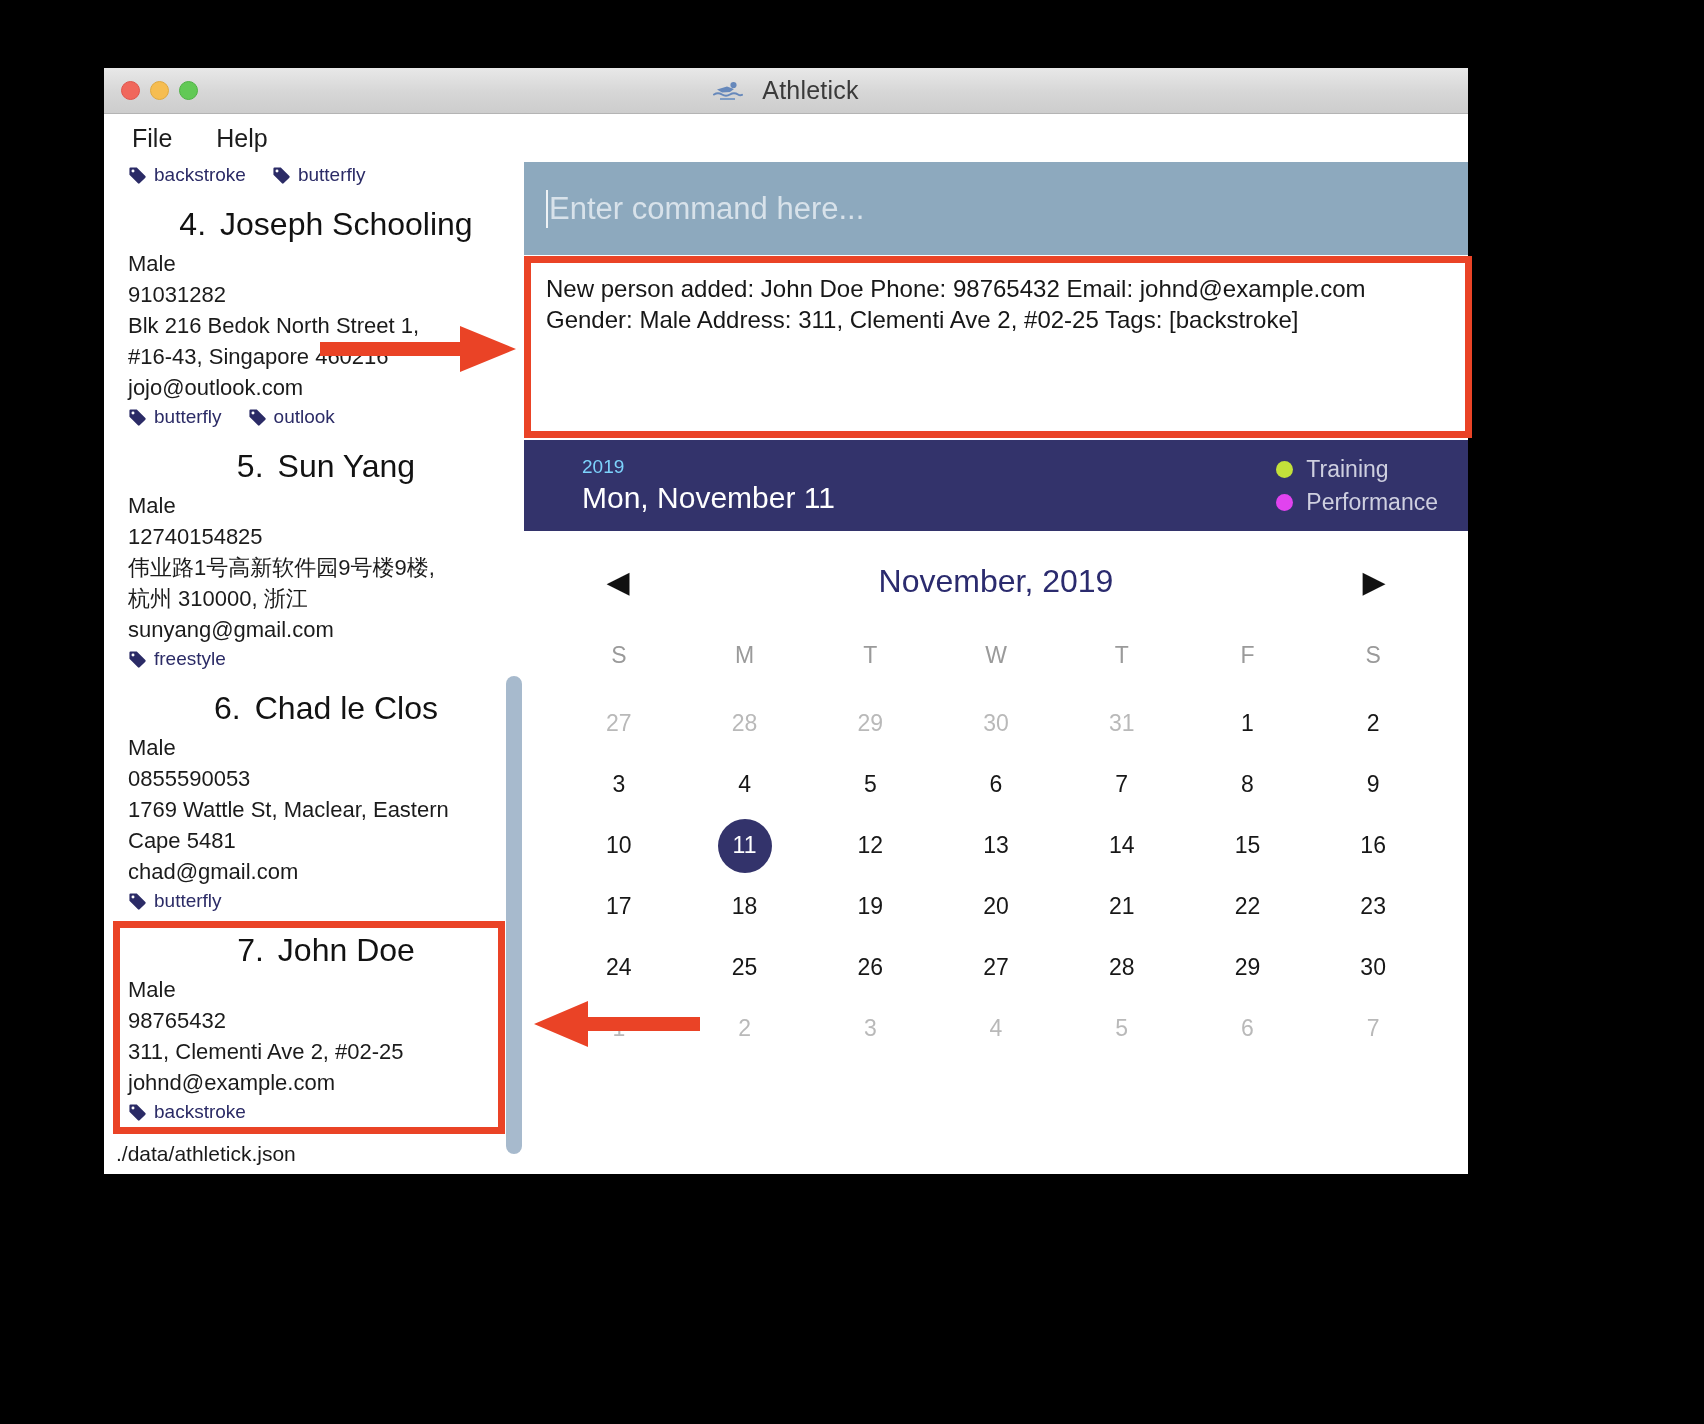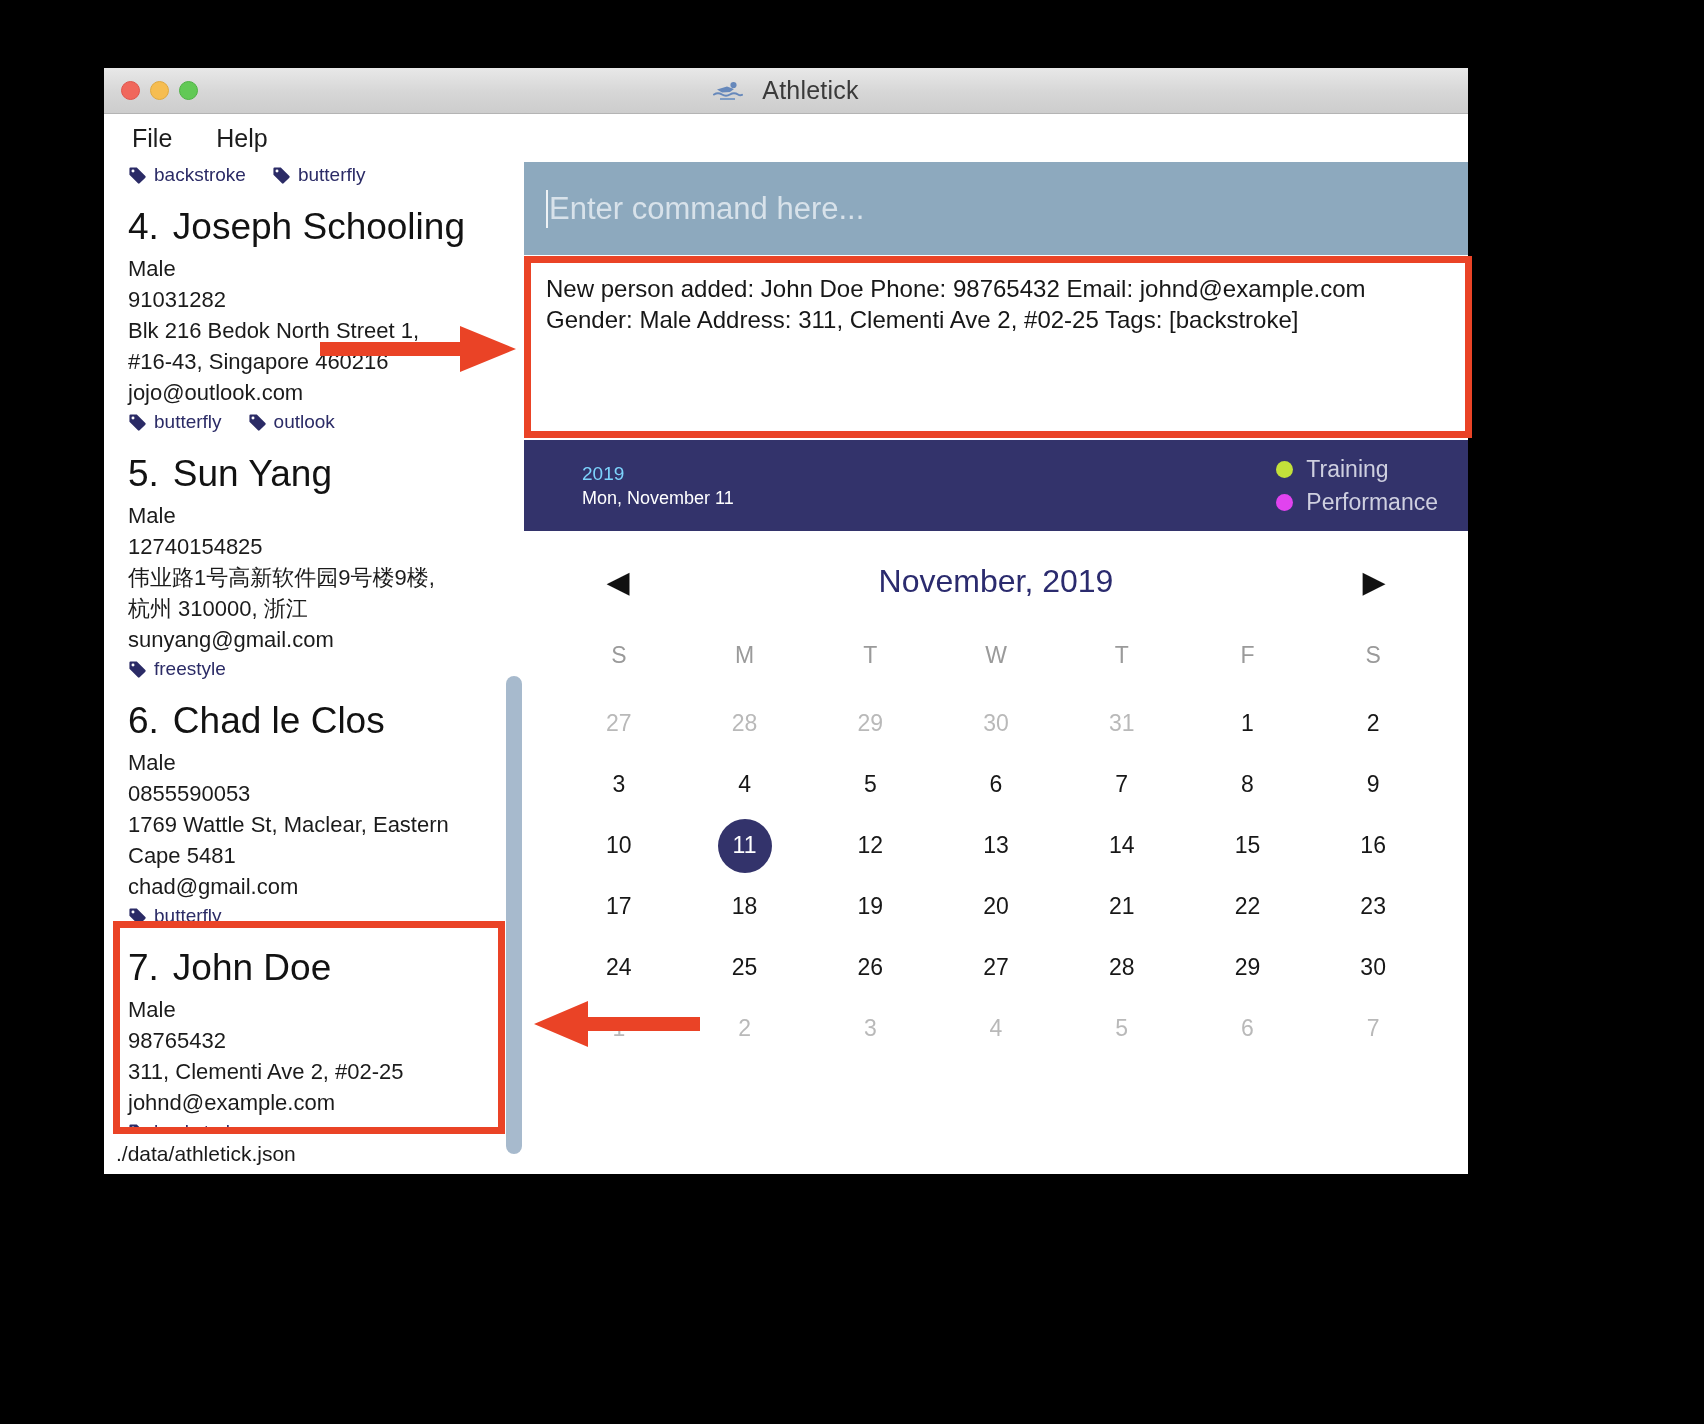--- a/index.html
+++ b/index.html
@@ -57,22 +57,23 @@
   }
   .person-list {
     flex: 1; position: relative; overflow: hidden;
     padding: 0 0 0 24px;
   }
   .toptags { display: flex; gap: 26px; align-items: center; padding-top: 2px; }
   .person {
     padding-top: 20px;
   }
   .p-name {
-    font-size: 37px; color: #121212; margin-bottom: 5px;
+    font-size: 32px; color: #121212; margin-bottom: 5px;
     white-space: nowrap;
+    text-align: center;
   }
   .p-name .idx { margin-right: 14px; }
   .p-line {
     font-size: 22px; color: #1b1b1b; line-height: 31px;
   }
   .p-tags { display: flex; gap: 26px; align-items: center; margin-top: 3px; flex-wrap: wrap; }
   .tag { display: inline-flex; align-items: center; gap: 7px; }
   .tag-label { font-size: 19px; color: #2b2b66; }
   .tag-ico { display: block; }
 
@@ -107,21 +108,21 @@
     overflow: hidden;
   }
   .result-text { font-size: 24px; color: #171717; line-height: 31px; }
   .date-header {
     flex: 0 0 91px; background: #33336b;
     display: flex; align-items: center; justify-content: space-between;
     padding: 0 30px 0 58px;
   }
   .dh-left { display: flex; flex-direction: column; gap: 3px; }
   .dh-year { font-size: 19px; color: #7dd3fc; }
-  .dh-date { font-size: 18px; color: #ffffff; }
+  .dh-date { font-size: 30px; color: #ffffff; }
   .legend { display: flex; flex-direction: column; gap: 6px; }
   .legend-row { display: flex; align-items: center; gap: 13px; }
   .legend-dot { width: 17px; height: 17px; border-radius: 50%; }
   .legend-label { font-size: 23px; color: #cfd0e0; }
 
   
   .calendar { flex: 1; padding: 22px 32px 0 32px; display: flex; flex-direction: column; }
   .cal-head {
     display: flex; align-items: center; justify-content: space-between;
     padding: 10px 42px 16px 42px;

